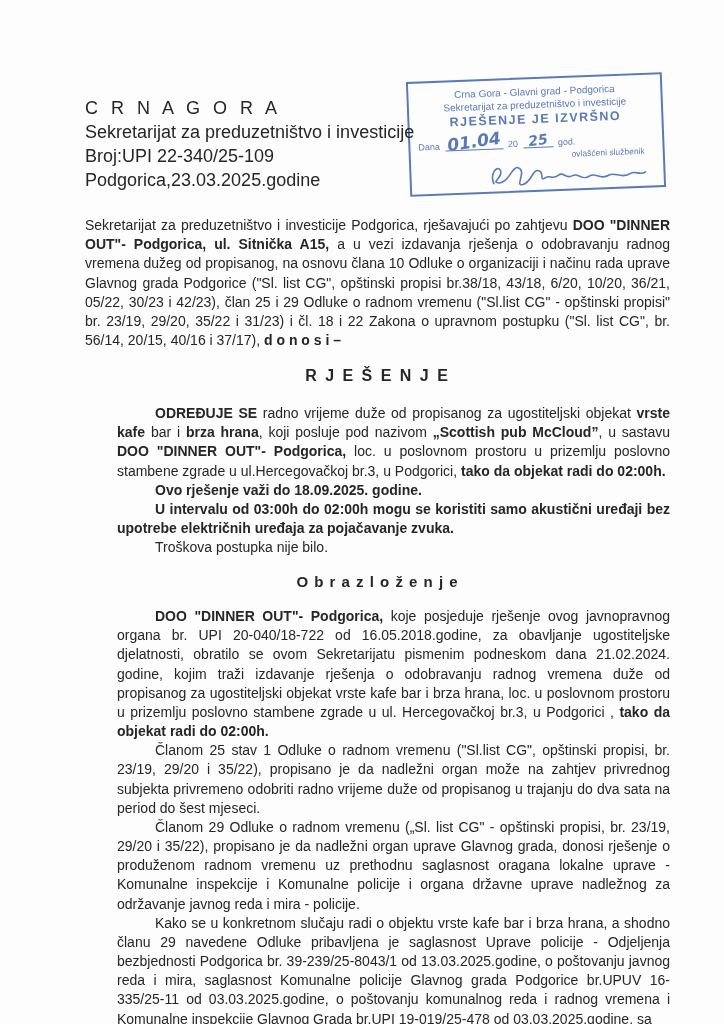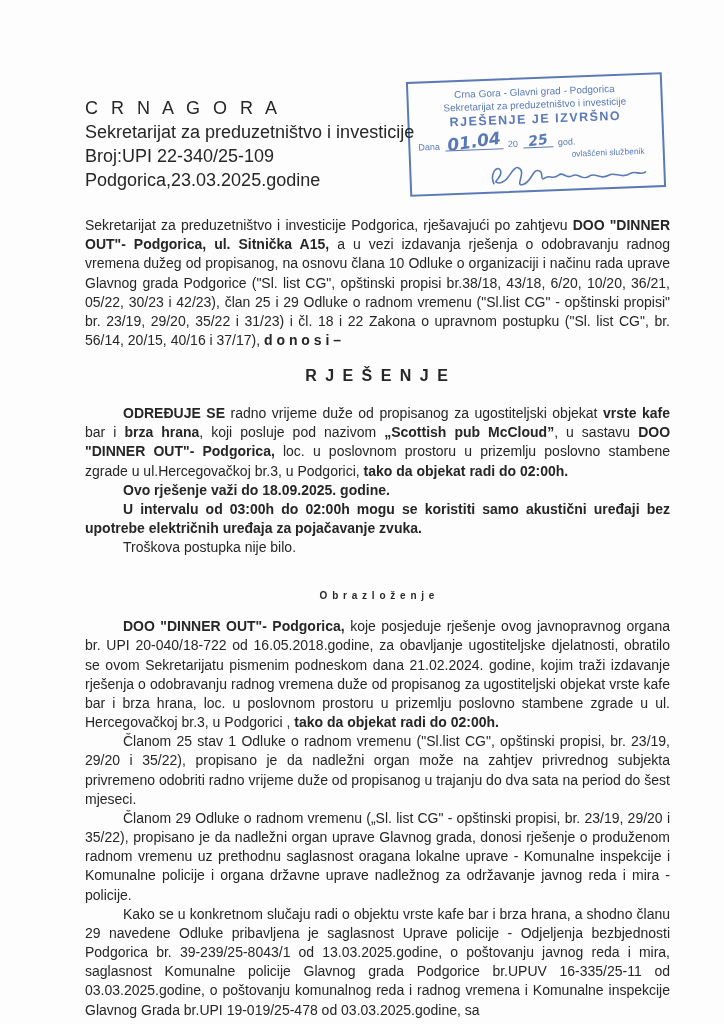--- a/index.html
+++ b/index.html
@@ -34,29 +34,29 @@
   .hand.small{font-size:14px;}
   .stamp .s-officialrow{text-align:right;font-size:8.5px;margin-top:3px;padding-right:10px;line-height:1;}
   .stamp .sig{display:block;margin:-4px 2px -2px auto;}
 
   
   .doc-body{
     position:absolute;left:85px;right:54px;top:216px;
     font-size:14px;line-height:1.37;text-align:justify;
   }
   .doc-body p{margin:0;}
-  .doc-body p.indent{text-indent:38px;}
+  .doc-body p.indent{text-indent:38px;margin-left:32px;}
   .b{font-weight:bold;}
   .title{
     font-size:16px;font-weight:bold;text-align:center;
     letter-spacing:2px;margin:15px 0 17px;
   }
   .subheading{
-    font-size:10px;font-weight:bold;text-align:center;
-    letter-spacing:1px;margin:32px 0 14px;
+    font-size:15px;font-weight:bold;text-align:center;
+    letter-spacing:1px;margin:15px 0 14px;
   }
 </style>
 </head>
 <body>
 
 <div class="page">
 
   <div class="stamp">
     <div class="s-line">Crna Gora - Glavni grad - Podgorica</div>
     <div class="s-line">Sekretarijat za preduzetništvo i investicije</div>

